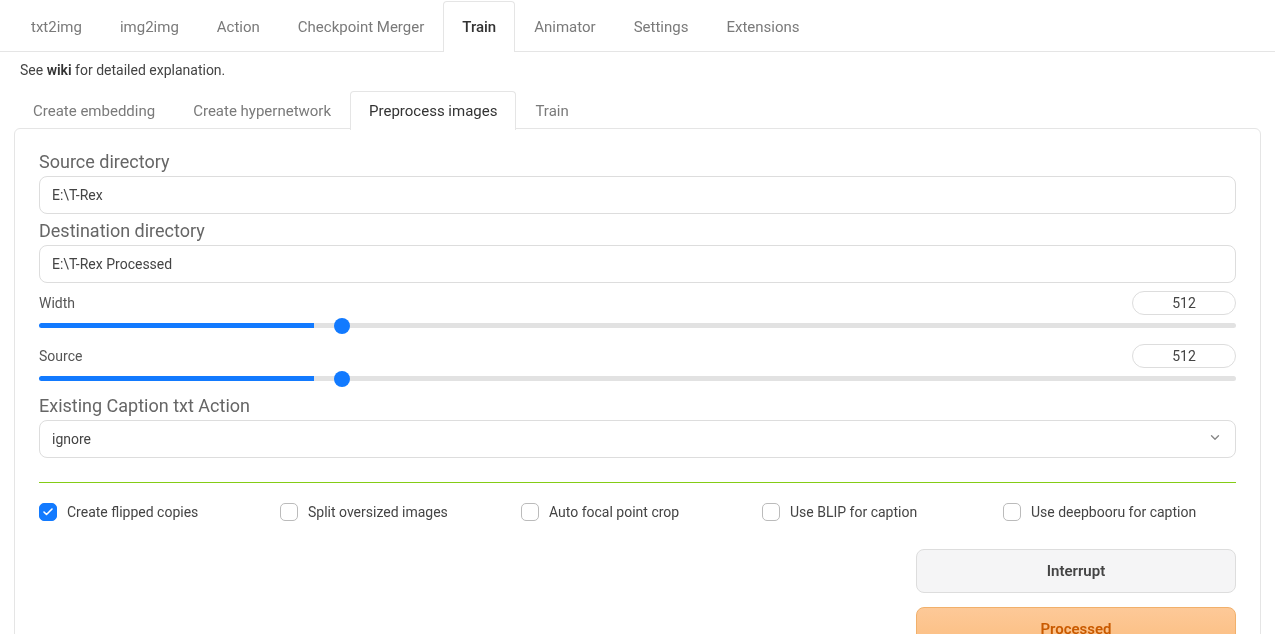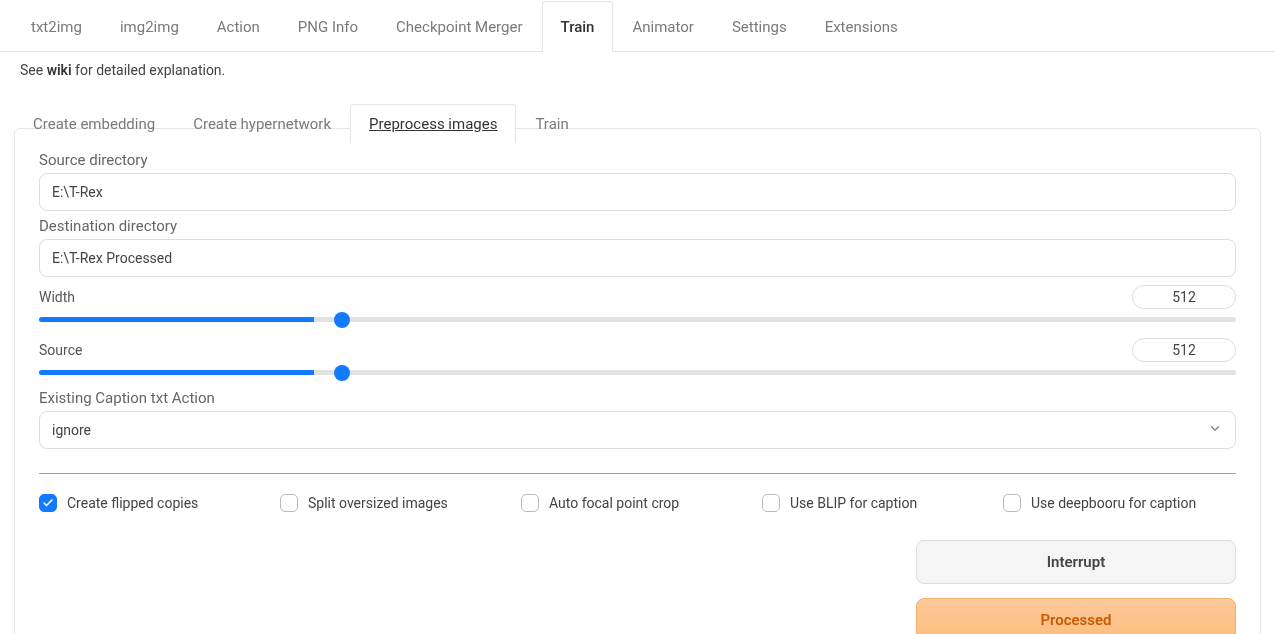--- a/index.html
+++ b/index.html
@@ -52,37 +52,36 @@
   }
   .sub-tab {
     padding: 10px 18px;
     color: #7a7a7a;
     cursor: pointer;
     font-size: 15px;
     border: 1px solid transparent;
     border-bottom: none;
     border-radius: 4px 4px 0 0;
     position: relative;
-    top: 14px;
+    top: 1px;
   }
   .sub-tab.active {
     color: #333;
     border-color: #e5e5e5;
     background: #fff;
-    text-decoration: underline;
   }
   .panel {
     border: 1px solid #e5e5e5;
     border-radius: 6px;
     margin-top: -1px;
     padding: 16px 24px 32px;
   }
   .form-group { margin-top: 6px; margin-bottom: 4px; }
   .form-label {
-    font-size: 15px;
+    font-size: 18px;
     color: #666;
     display: block;
     margin-bottom: 4px;
   }
   .text-input {
     width: 100%;
     border: 1px solid #ddd;
     border-radius: 8px;
     padding: 10px 12px;
     font-size: 14px;
@@ -220,21 +219,20 @@
     font-weight: 600;
   }
 </style>
 </head>
 <body>
 
 <div class="top-tabs">
   <div class="top-tab">txt2img</div>
   <div class="top-tab">img2img</div>
   <div class="top-tab">Action</div>
-  <div class="top-tab">PNG Info</div>
   <div class="top-tab">Checkpoint Merger</div>
   <div class="top-tab active">Train</div>
   <div class="top-tab">Animator</div>
   <div class="top-tab">Settings</div>
   <div class="top-tab">Extensions</div>
 </div>
 
 <div class="wiki-row">
   <span>See </span><span class="wiki-link">wiki</span><span> for detailed explanation.</span>
 </div>

